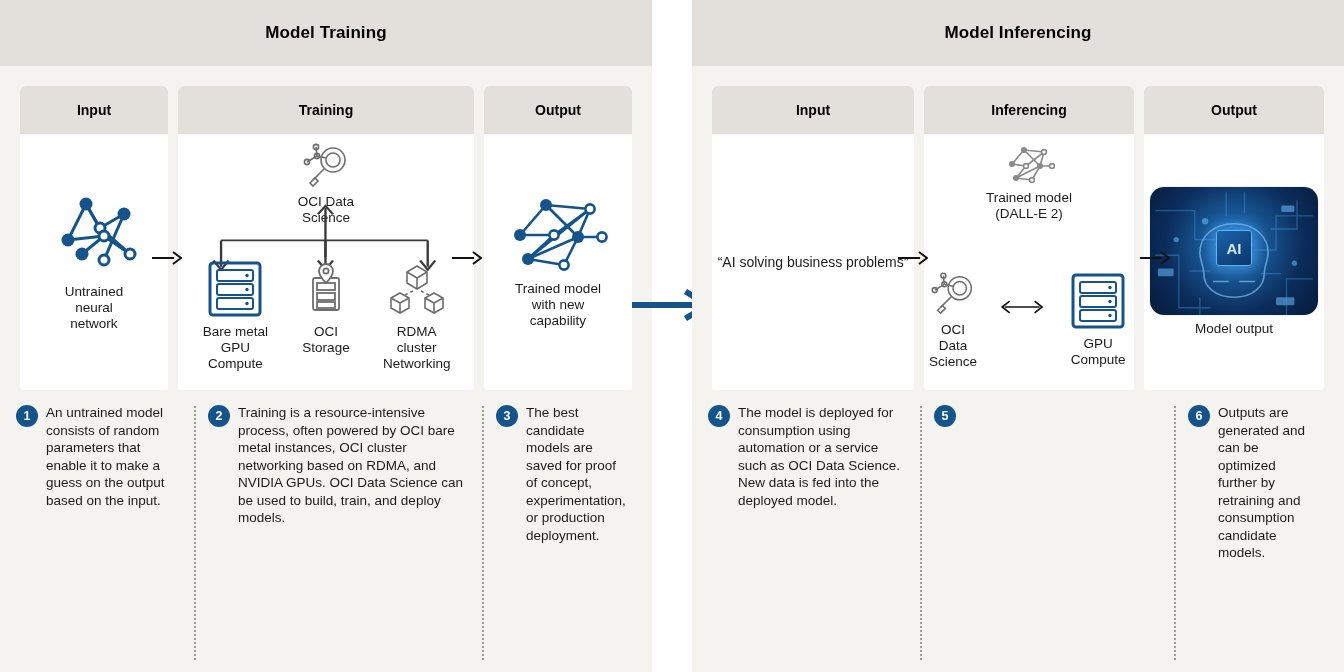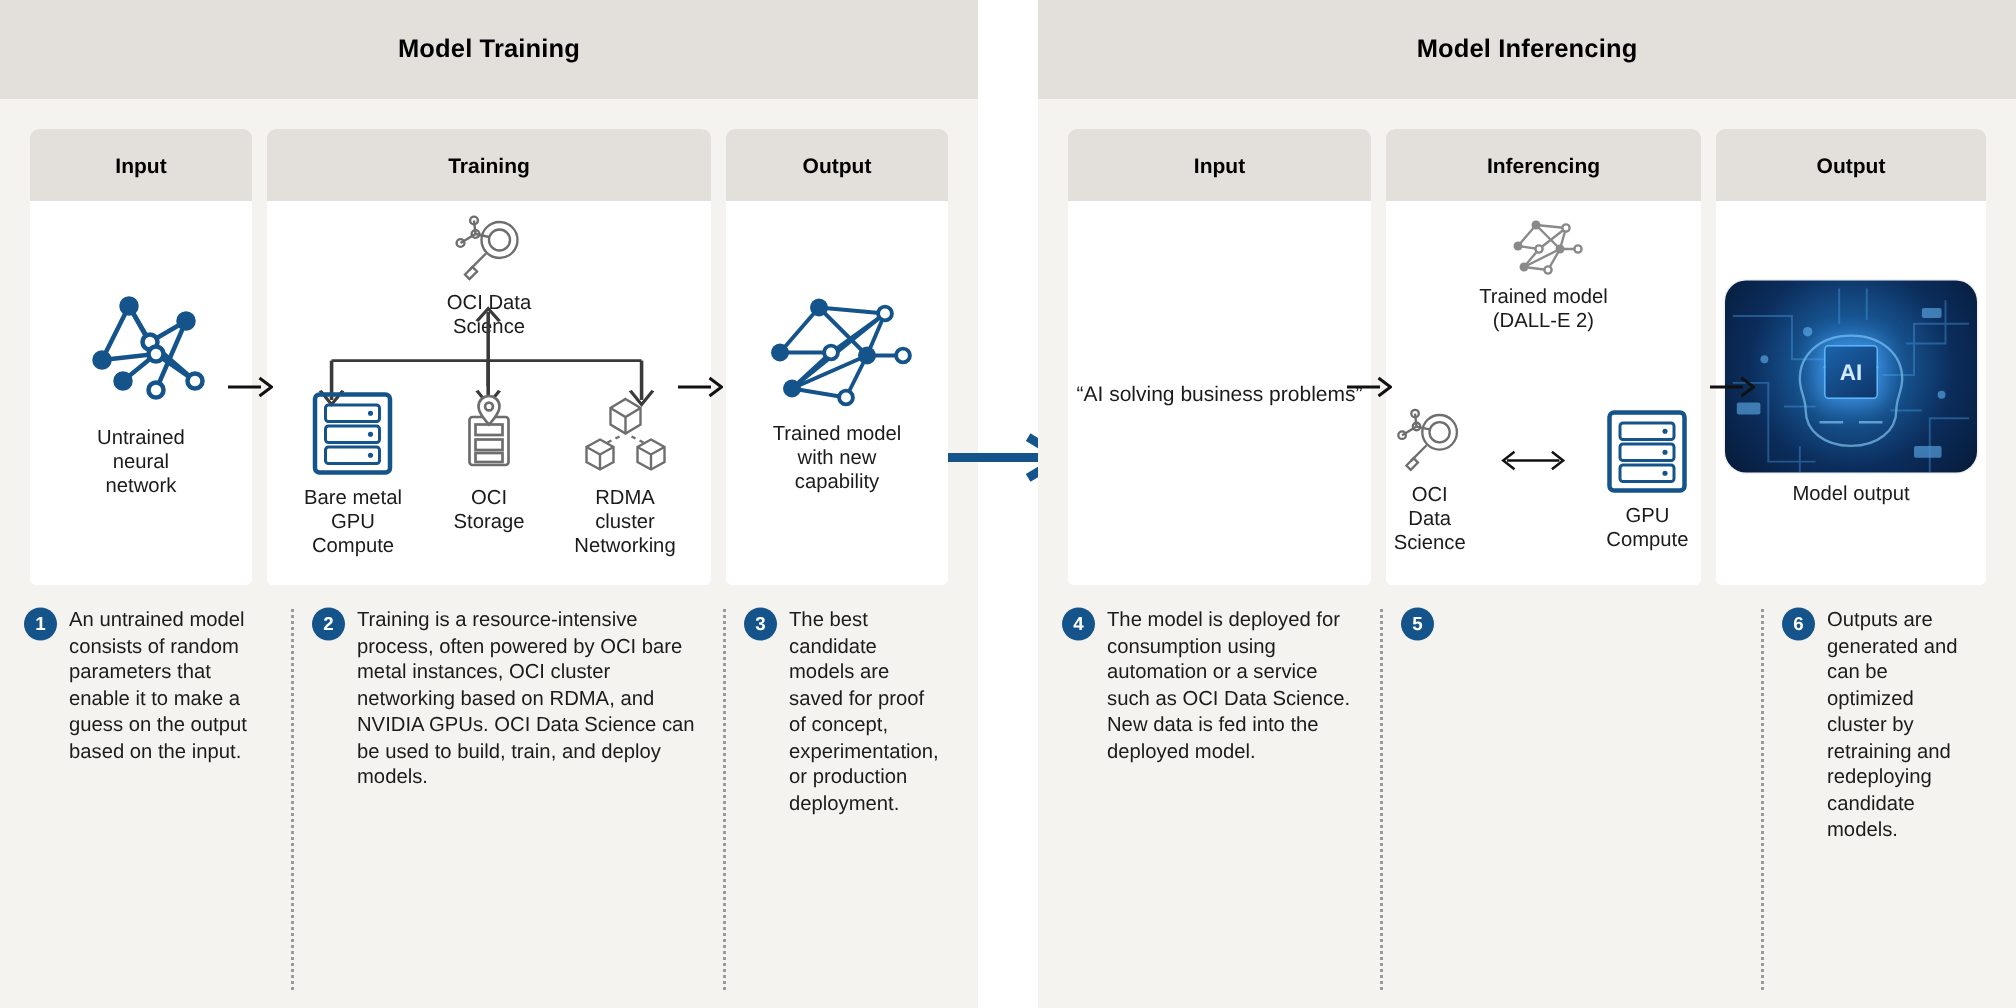--- a/index.html
+++ b/index.html
@@ -531,18 +531,18 @@
     <div class="captions">
       <div class="cap-col i-c1">
         <div class="badge">4</div>
         <div class="cap-text">The model is deployed for consumption using automation or a service such as OCI Data Science. New data is fed into the deployed model.</div>
       </div>
       <div class="cap-col i-c2 divider">
         <div class="badge">5</div>
       </div>
       <div class="cap-col i-c3 divider">
         <div class="badge">6</div>
-        <div class="cap-text">Outputs are generated and can be optimized cluster by retraining and redeploying candidate models.</div>
+        <div class="cap-text">Outputs are generated and can be optimized further by retraining and consumption candidate models.</div>
       </div>
     </div>
   </div>
 
 </div>
 
 </body></html>

